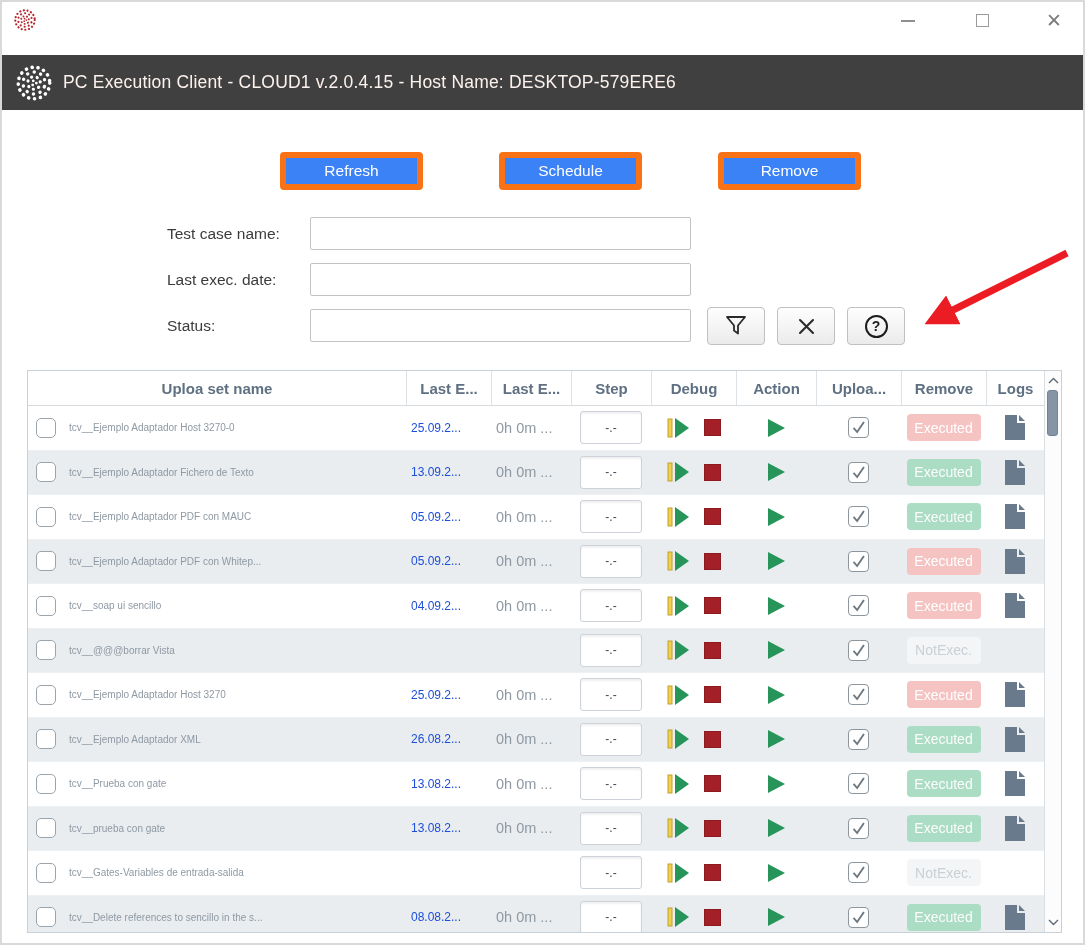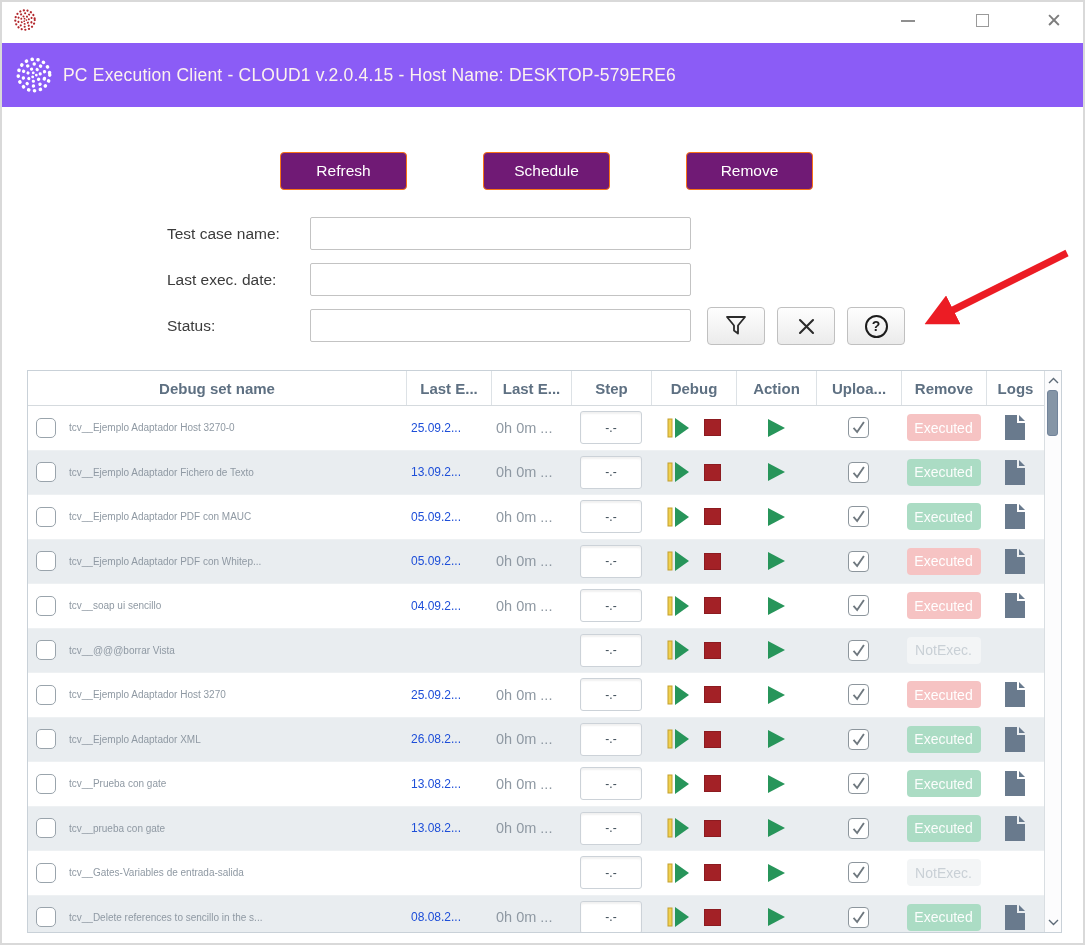--- a/index.html
+++ b/index.html
@@ -11,29 +11,29 @@
   .titlebar { position:absolute; top:0; left:0; right:0; height:37px; background:#fff; }
   .app-icon { position:absolute; left:10px; top:5px; width:26px; height:26px; }
   .win-btn { position:absolute; top:0; width:46px; height:37px; display:flex;
              align-items:center; justify-content:center; cursor:default; }
   .wb-min { right:152px; } .wb-max { right:78px; } .wb-close { right:6px; }
   .min-glyph { width:14px; border-top:2px solid #8f8f8f; }
   .max-glyph { width:13px; height:13px; border:1.5px solid #9a9a9a; }
   .close-glyph { font-size:19px; color:#7d7d7d; line-height:1; }
 
   
-  .banner { position:absolute; top:41px; left:0; right:0; height:64px; background:#8b5cf6;
+  .banner { position:absolute; top:53px; left:0; right:0; height:55px; background:#404040;
             display:flex; align-items:center; }
   .banner-logo { width:42px; height:42px; margin-left:11px; flex:none; }
   .banner-title { color:#fcf2ee; font-size:17.5px; margin-left:8px; letter-spacing:.2px; }
 
   
   .toolbar { position:absolute; top:150px; left:278px; display:flex; gap:76px; }
-  .red-btn { width:127px; height:38px; background:#701a75; color:#fff; font-size:15.5px;
-             border:1px solid #f97316; border-radius:4px; font-family:inherit; cursor:pointer; }
+  .red-btn { width:143px; height:38px; background:#3b82f6; color:#fff; font-size:15.5px;
+             border:6px solid #f97316; border-radius:4px; font-family:inherit; cursor:pointer; }
 
   
   .f-label { position:absolute; left:165px; font-size:15.5px; color:#3b3b3b; }
   .f-input { position:absolute; left:308px; width:381px; height:33px; border:1px solid #c3c3c3;
              border-radius:2px; font-size:15px; padding:0 8px; font-family:inherit; background:#fff; }
   .icon-btn { position:absolute; top:305px; width:58px; height:38px;
               background:linear-gradient(#fefefe,#ebebeb); border:1px solid #c0c0c0;
               border-radius:4px; display:flex; align-items:center; justify-content:center; cursor:pointer; }
   .help-circle { width:23px; height:23px; border:2.2px solid #1c1c1c; border-radius:50%;
                  display:flex; align-items:center; justify-content:center;
@@ -158,21 +158,21 @@
       <marker id="ah" markerWidth="4.6" markerHeight="4.6" refX="2.6" refY="2.3" orient="auto">
         <path d="M0 0 L4.6 2.3 L0 4.6 Z" fill="#ec1c24"></path>
       </marker>
     </defs>
     <line x1="170" y1="13" x2="40" y2="78" stroke="#ec1c24" stroke-width="7" marker-end="url(#ah)"></line>
   </svg>
 
   <div class="table">
     <div class="tinner">
       <div class="thead">
-        <div class="th w-name">Debug set name</div>
+        <div class="th w-name">Uploa set name</div>
         <div class="th w-date">Last E...</div>
         <div class="th w-dur">Last E...</div>
         <div class="th w-step">Step</div>
         <div class="th w-debug">Debug</div>
         <div class="th w-action">Action</div>
         <div class="th w-upload">Uploa...</div>
         <div class="th w-status">Remove</div>
         <div class="th w-logs">Logs</div>
       </div>
       <div id="tbody">

